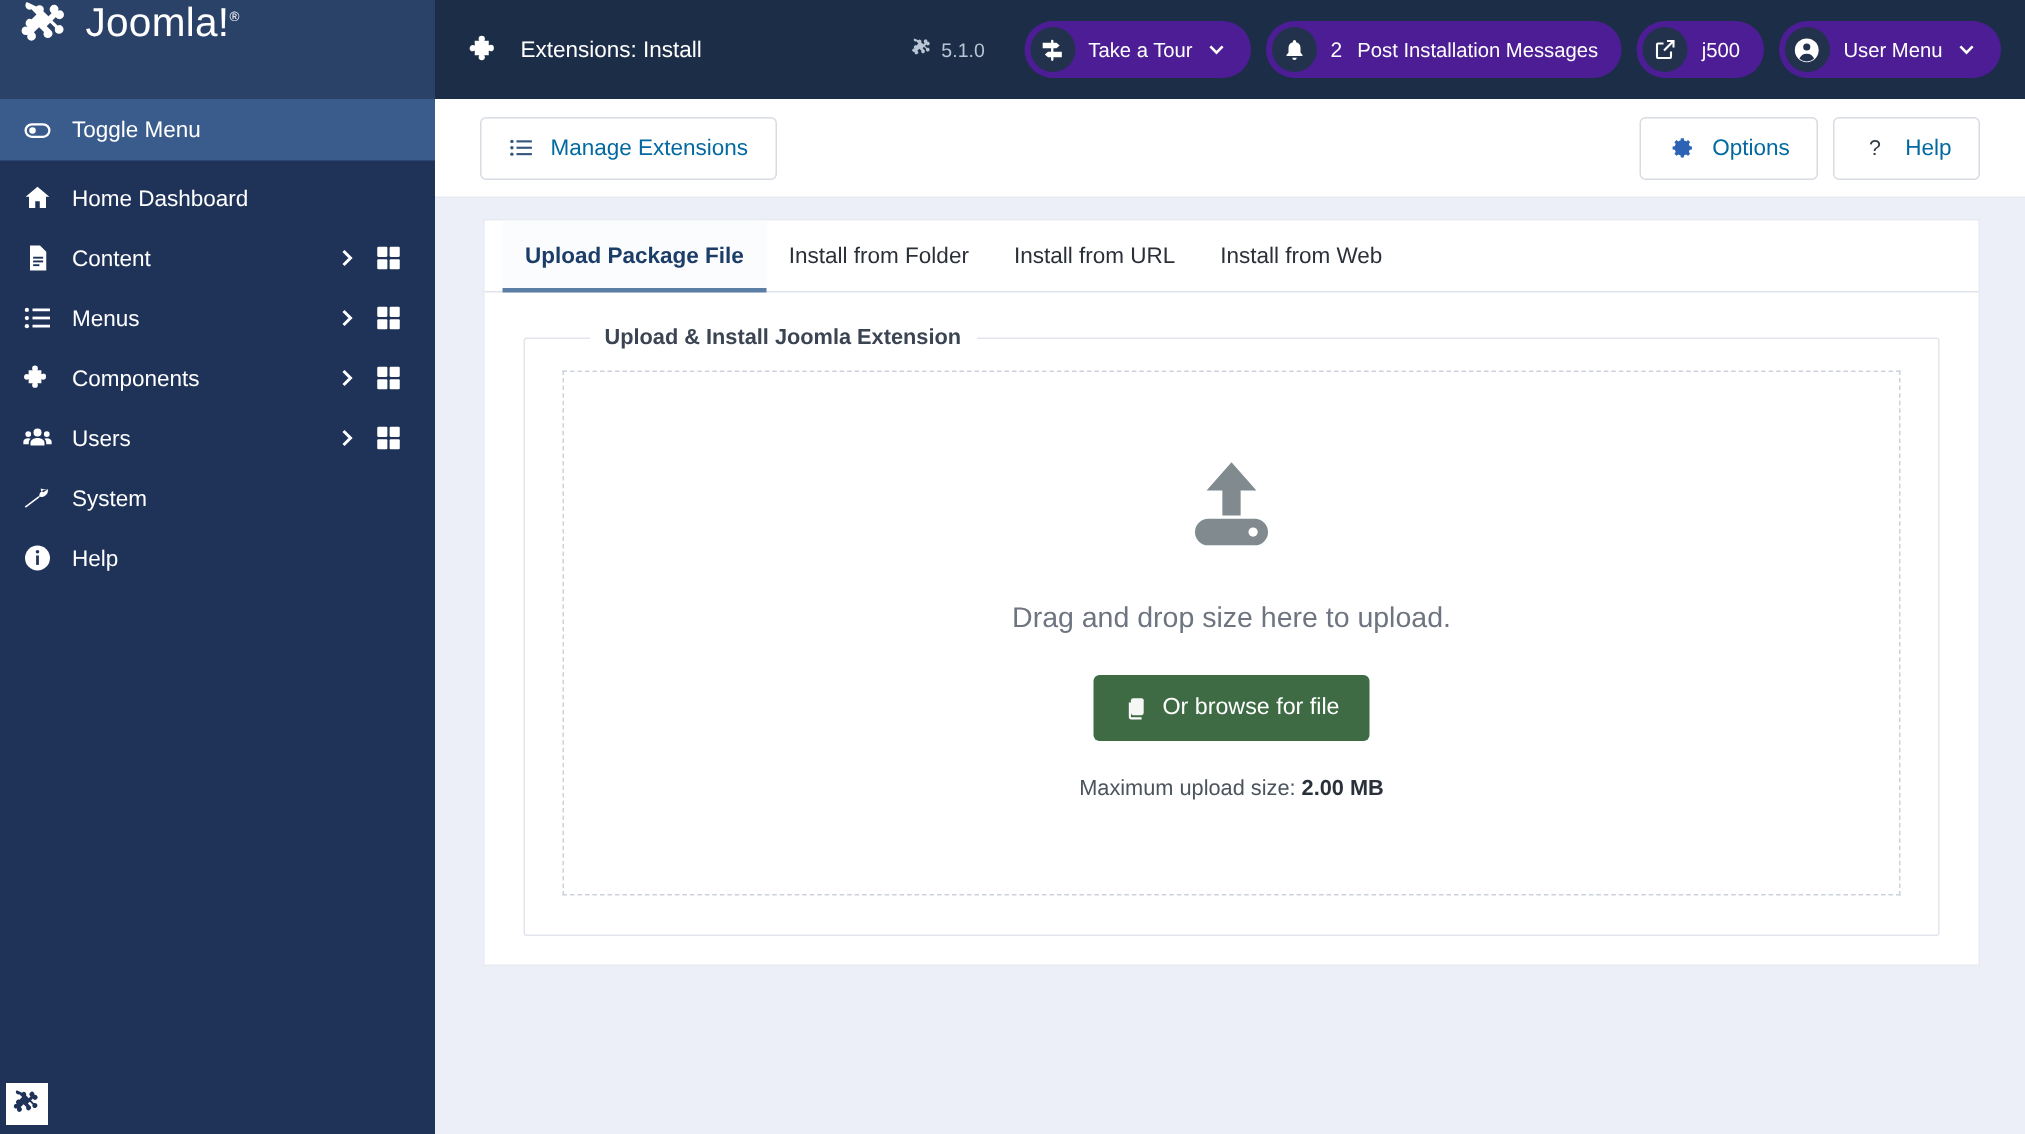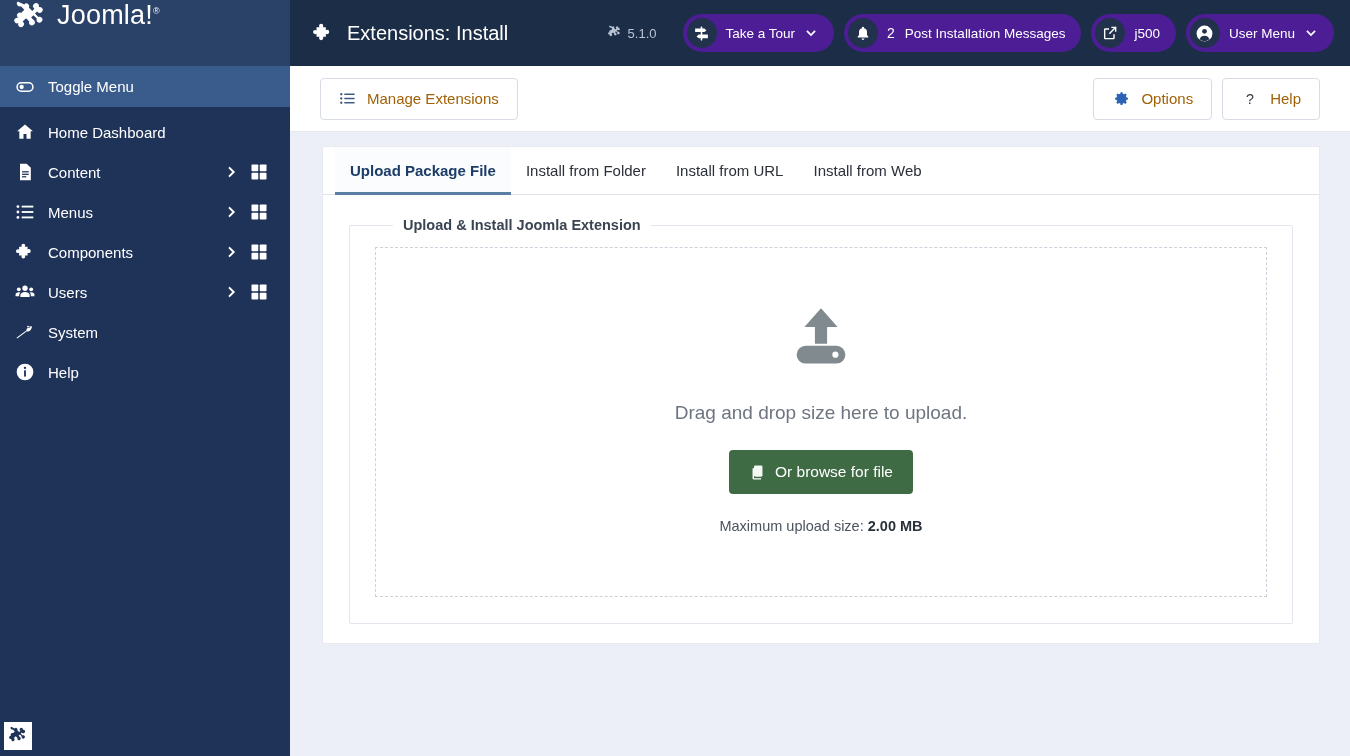--- a/index.html
+++ b/index.html
@@ -56,21 +56,21 @@
 
   
   .main { flex: 1 1 auto; display: flex; flex-direction: column; background: #eceff7; min-width: 0; }
 
   .topbar {
     height: 66px; background: #1c2e47;
     display: flex; align-items: center;
     padding: 0 16px 0 22px;
     color: #fff;
   }
-  .page-title { display: flex; align-items: center; font-size: 20px; font-weight: 400; }
+  .page-title { display: flex; align-items: center; font-size: 15px; font-weight: 400; }
   .page-title .ico { width: 24px; height: 24px; margin-right: 11px; display: flex; align-items: center; }
   .topbar-spacer { flex: 1 1 auto; }
 
   .version {
     display: flex; align-items: center; gap: 6px;
     font-size: 13px; color: #b9c4d4; margin-right: 16px;
   }
   .pill {
     display: flex; align-items: center;
     height: 38px; border-radius: 19px;
@@ -92,21 +92,21 @@
   .subheader {
     background: #fff; height: 66px;
     display: flex; align-items: center;
     padding: 0 30px;
     border-bottom: 1px solid #e6e9ef;
   }
   .btn {
     display: inline-flex; align-items: center;
     height: 42px; padding: 0 18px;
     border: 1px solid #d7dbe3; border-radius: 4px;
-    background: #fff; color: #a16207;
+    background: #fff; color: #0369a1;
     font-size: 15px; font-family: inherit;
     cursor: pointer; white-space: nowrap;
   }
   .btn .ico { margin-right: 11px; display: flex; align-items: center; }
   .sub-spacer { flex: 1 1 auto; }
   .btn + .btn { margin-left: 10px; }
 
   
   .content-wrap { flex: 1 1 auto; padding: 14px 30px 0 32px; overflow: hidden; }
   .card { background: #fff; border: 1px solid #e7eaf0; }

